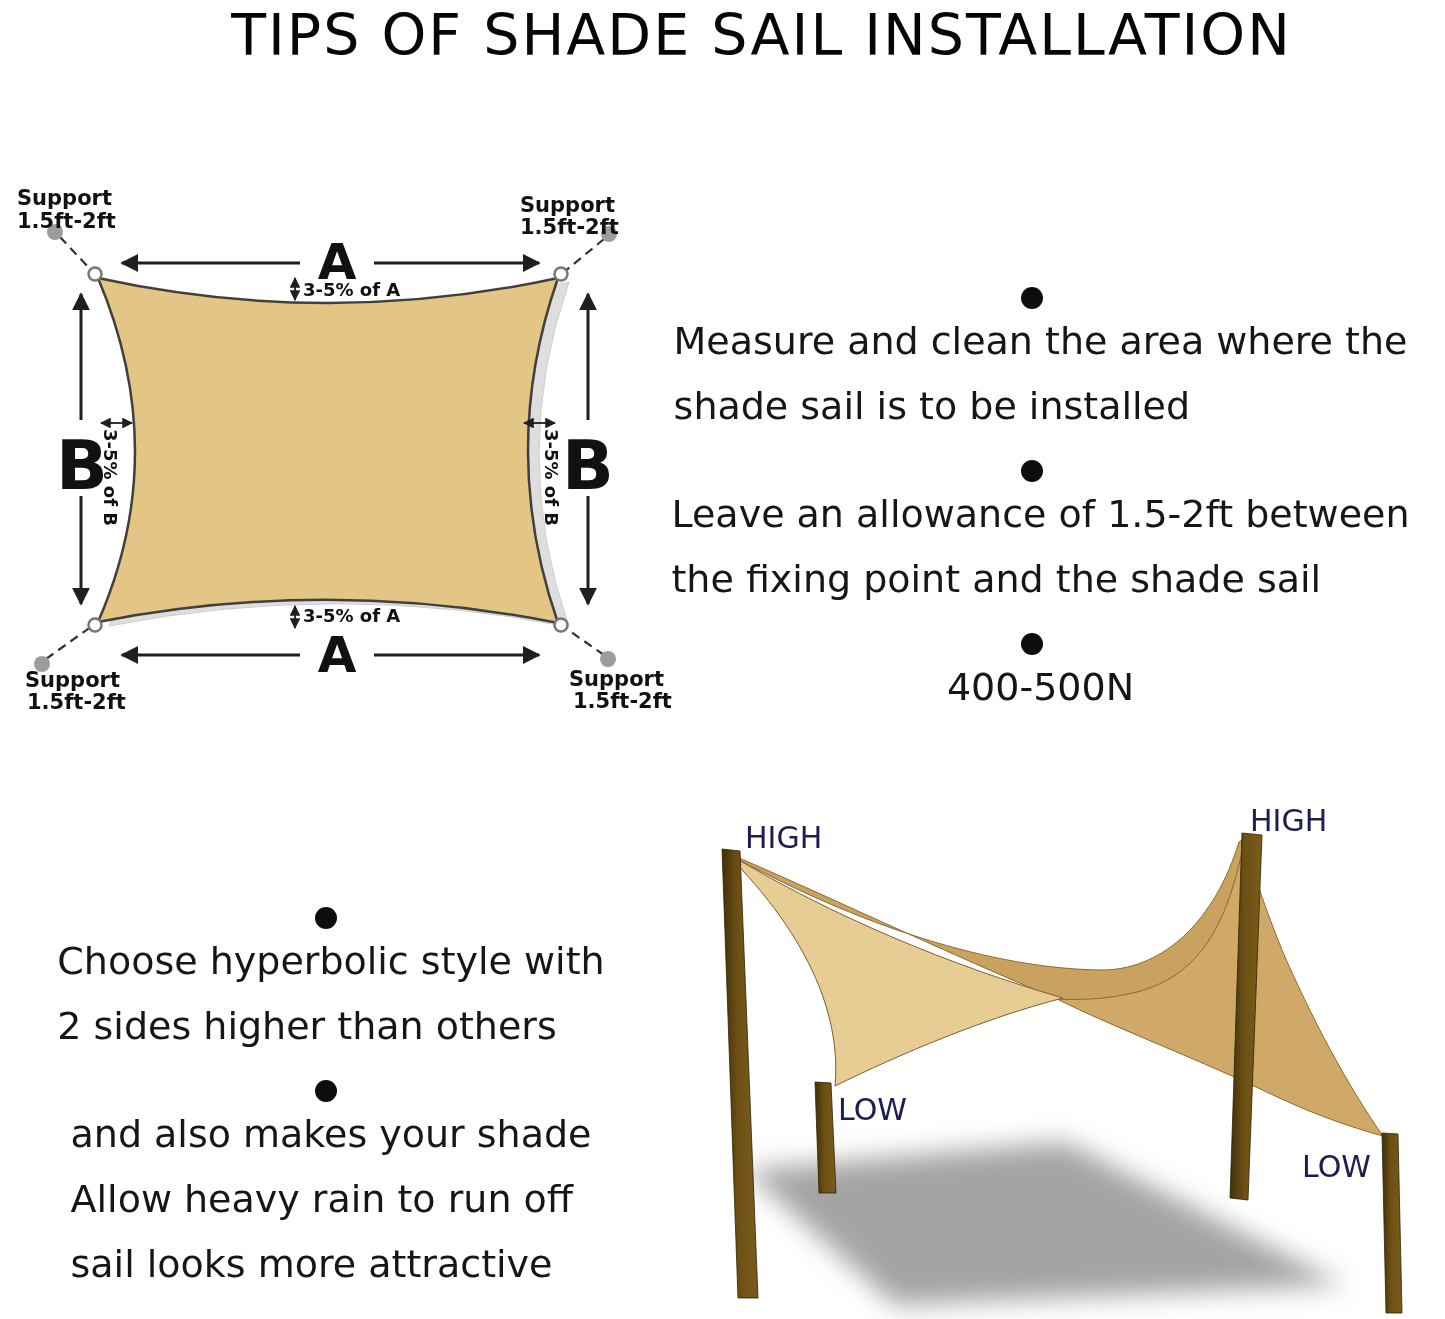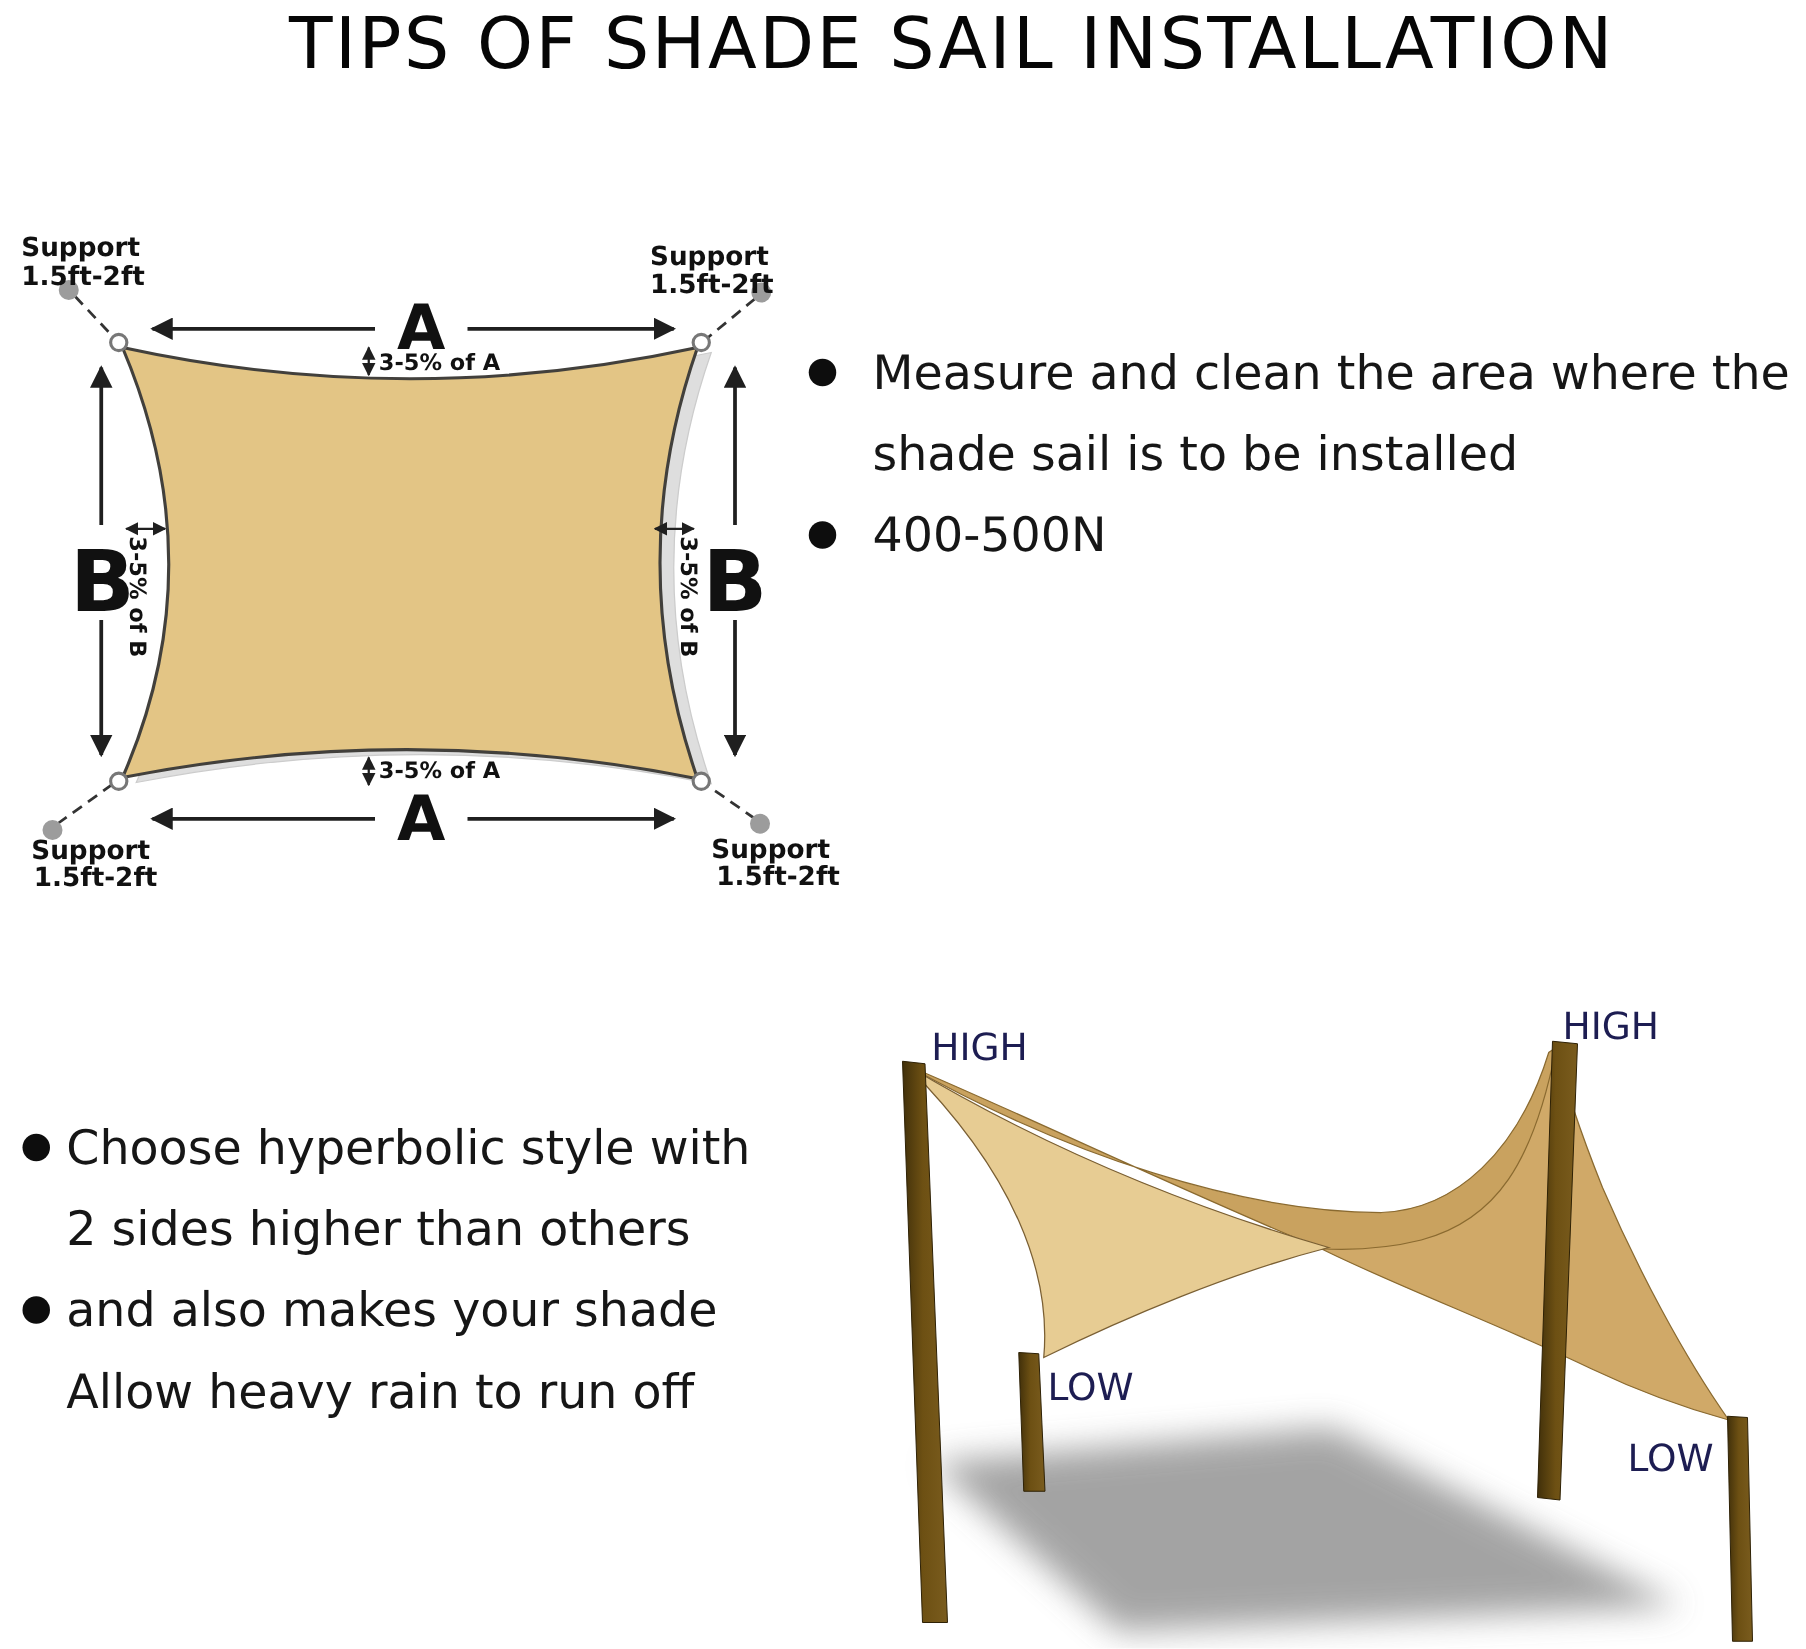--- a/index.html
+++ b/index.html
@@ -3,21 +3,21 @@
 <meta charset="utf-8">
 <style>
   html,body{margin:0;padding:0;background:#ffffff;}
   .page{position:relative;width:1445px;height:1319px;background:#ffffff;overflow:hidden;
         font-family:"DejaVu Sans","Liberation Sans",sans-serif;color:#1a1a1a;}
   .title{position:absolute;left:0;top:2px;width:1445px;text-align:center;
          font-size:57px;font-weight:normal;letter-spacing:2px;color:#060606;white-space:nowrap;padding-left:39px;}
   .bullets{position:absolute;}
   .bullets-right{left:636px;top:266px;width:809px;}
   .bullets-left{left:16px;top:886px;width:630px;}
-  .bullet-item{display:flex;align-items:flex-start;}
+  .bullet-item{display:flex;align-items:center;flex-direction:column;}
   .bullet-dot{flex:0 0 auto;width:22px;height:22px;border-radius:50%;background:#0d0d0d;margin-top:21px;}
   .bullets-right .bullet-dot{margin-left:11px;margin-right:29px;}
   .bullets-left .bullet-dot{margin-left:2px;margin-right:13px;}
   .bullet-text{font-size:38px;line-height:65px;color:#161616;}
   .bullet-text span{display:block;white-space:nowrap;}
   svg text{font-family:"DejaVu Sans","Liberation Sans",sans-serif;}
   .diagram-svg{position:absolute;left:0;top:170px;}
   .illus-svg{position:absolute;left:685px;top:780px;}
 </style>
 </head>
@@ -103,38 +103,46 @@
     <div class="bullet-item">
       <span class="bullet-dot"></span>
       <div class="bullet-text">
         <span>Measure and clean the area where the</span>
         <span>shade sail is to be installed</span>
       </div>
     </div>
     <div class="bullet-item">
       <span class="bullet-dot"></span>
       <div class="bullet-text">
+        <span>Leave an allowance of 1.5-2ft between</span>
+        <span>the fixing point and the shade sail</span>
+      </div>
+    </div>
+    <div class="bullet-item">
+      <span class="bullet-dot"></span>
+      <div class="bullet-text">
         <span>400-500N</span>
       </div>
     </div>
   </div>
 
   <div class="bullets bullets-left">
     <div class="bullet-item">
       <span class="bullet-dot"></span>
       <div class="bullet-text">
         <span>Choose hyperbolic style with</span>
         <span>2 sides higher than others</span>
       </div>
     </div>
     <div class="bullet-item">
       <span class="bullet-dot"></span>
       <div class="bullet-text">
         <span>and also makes your shade</span>
         <span>Allow heavy rain to run off</span>
+        <span>sail looks more attractive</span>
       </div>
     </div>
   </div>
 
   <svg class="illus-svg" width="760" height="539" viewBox="0 0 760 539">
     <defs>
       <linearGradient id="postGrad" x1="0" y1="0" x2="1" y2="0">
         <stop offset="0" stop-color="#41300a"></stop>
         <stop offset="0.45" stop-color="#6d5013"></stop>
         <stop offset="1" stop-color="#7a5c1e"></stop>

